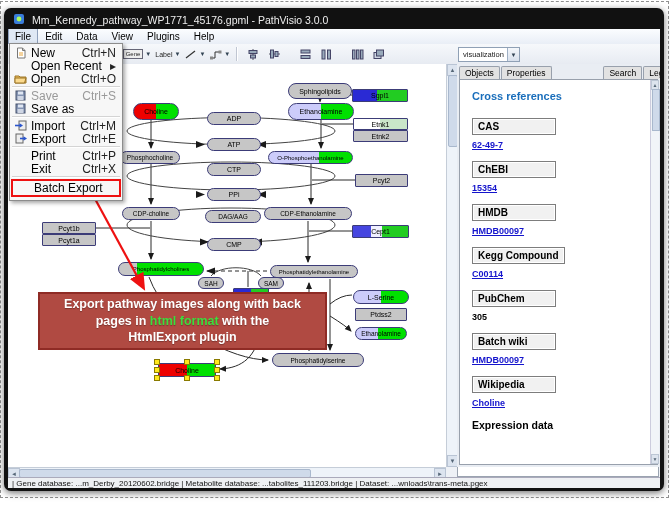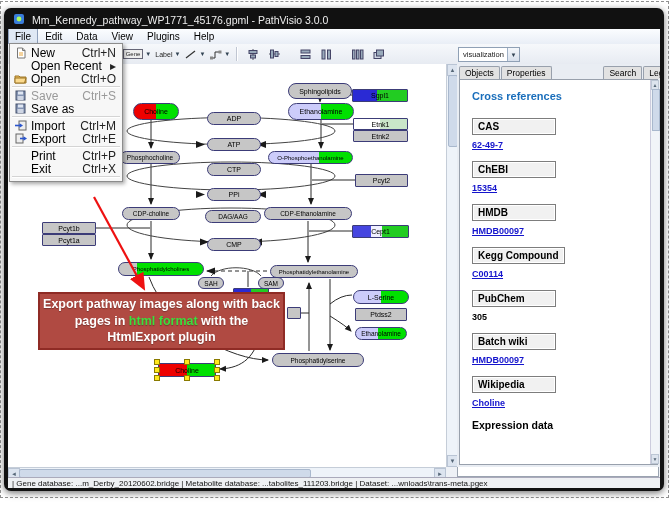--- a/index.html
+++ b/index.html
@@ -55,21 +55,21 @@
   #filemenu{position:absolute;left:9px;top:43px;width:112px;background:#f7f7f7;border:1px solid #8c8c8c;box-shadow:2px 2px 4px rgba(0,0,0,.35);z-index:10;font-size:12px;padding:2px 0;}
   .fm-item{height:13px;display:flex;align-items:center;padding:0 4px 0 3px;}
   .fm-item .ic{width:15px;display:flex;align-items:center;justify-content:center;}
   .fm-item .lbl{flex:1;padding-left:3px;}
   .fm-item .sc{color:#222;padding-right:2px;}
   .fm-item.disabled .lbl,.fm-item.disabled .sc{color:#9a9a9a;}
   .fm-sep{height:1px;background:#d4d4d4;border-bottom:1px solid #fff;margin:1px 2px;}
   .fm-hilite{border:2px solid #ee1111;margin:1px 1px;}
   .fm-hilite .fm-item{height:14px;}
   
-  #callout{position:absolute;left:38px;top:292px;width:247px;height:58px;background:#b04a42;border:2px solid #8f2b25;box-sizing:border-box;z-index:6;color:#fff;font-weight:bold;font-size:12.5px;text-align:center;display:flex;flex-direction:column;justify-content:center;line-height:1.35;text-shadow:0 1px 1px rgba(0,0,0,.3);}
+  #callout{position:absolute;left:38px;top:292px;width:289px;height:58px;background:#b04a42;border:2px solid #8f2b25;box-sizing:border-box;z-index:6;color:#fff;font-weight:bold;font-size:12.5px;text-align:center;display:flex;flex-direction:column;justify-content:center;line-height:1.35;text-shadow:0 1px 1px rgba(0,0,0,.3);}
   #callout .green{color:#3ddd3d;}
   #red-arrow{position:absolute;left:0;top:0;z-index:7;pointer-events:none;}
   .alicon{display:block;}
 </style>
 </head>
 <body>
 
 <div class="marquee"></div>
 <div class="frame"></div>
 
@@ -404,20 +404,27 @@
       <span class="ic"></span>
       <span class="lbl">Print</span>
       <span class="sc">Ctrl+P</span>
     </div>
     <div class="fm-item">
       <span class="ic"></span>
       <span class="lbl">Exit</span>
       <span class="sc">Ctrl+X</span>
     </div>
     <div class="fm-sep"></div>
+    <div class="fm-hilite">
+      <div class="fm-item">
+        <span class="ic"></span>
+        <span class="lbl">Batch Export</span>
+        <span class="sc"></span>
+      </div>
+    </div>
   </div>
 
 <div id="callout">
   <div>Export pathway images along with back</div>
   <div><span>pages in </span><span class="green">html format</span><span> with the</span></div>
   <div>HtmlExport plugin</div>
 </div>
 
 <svg id="red-arrow" width="670" height="509">
   <defs>

